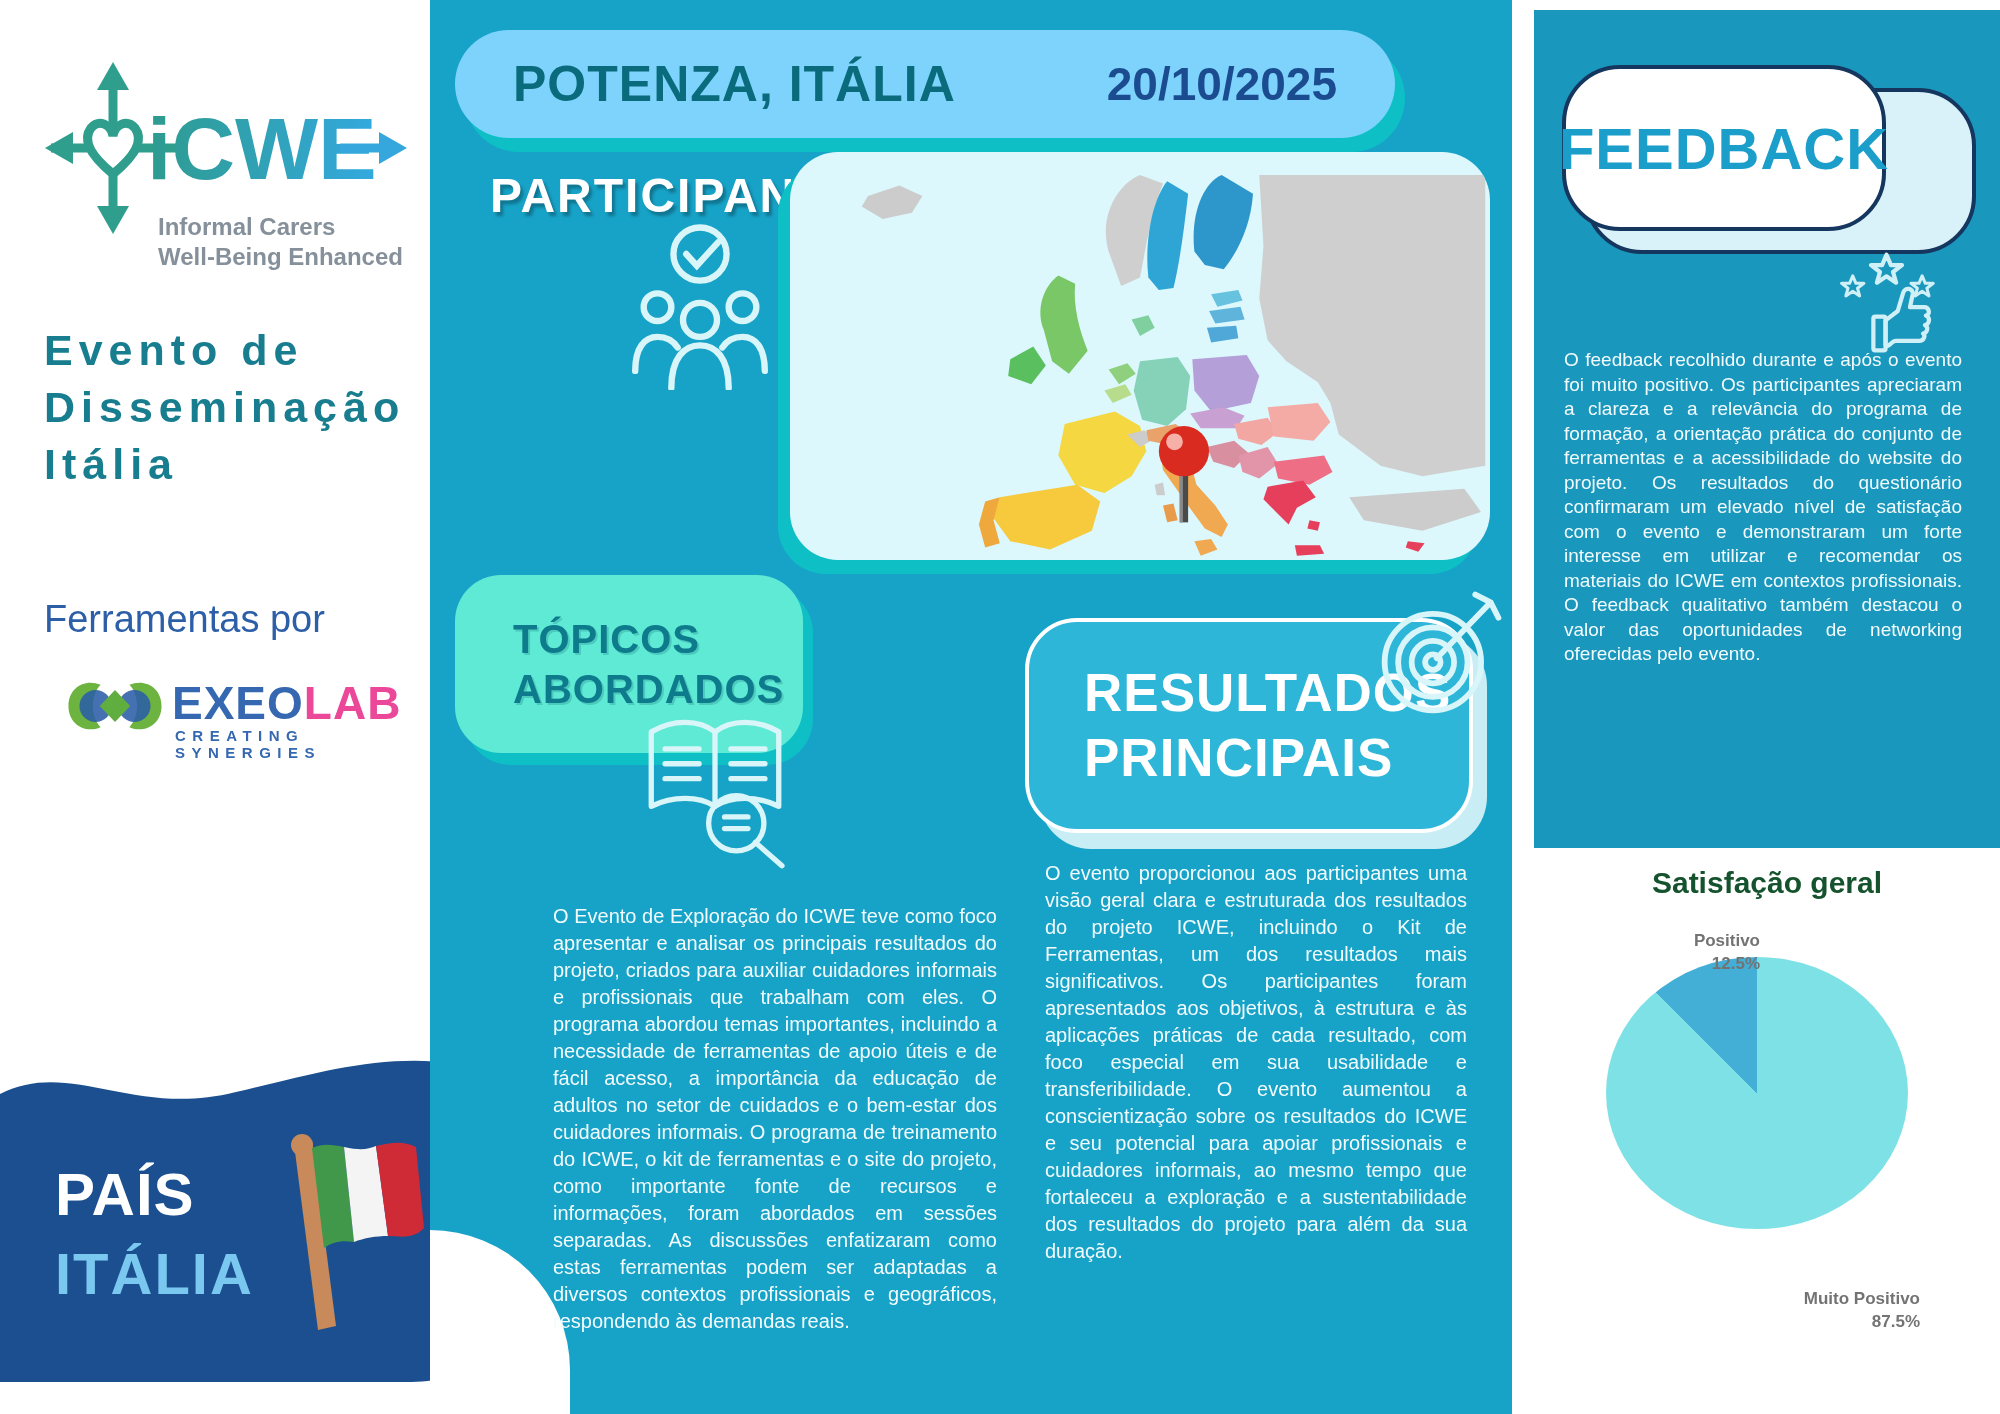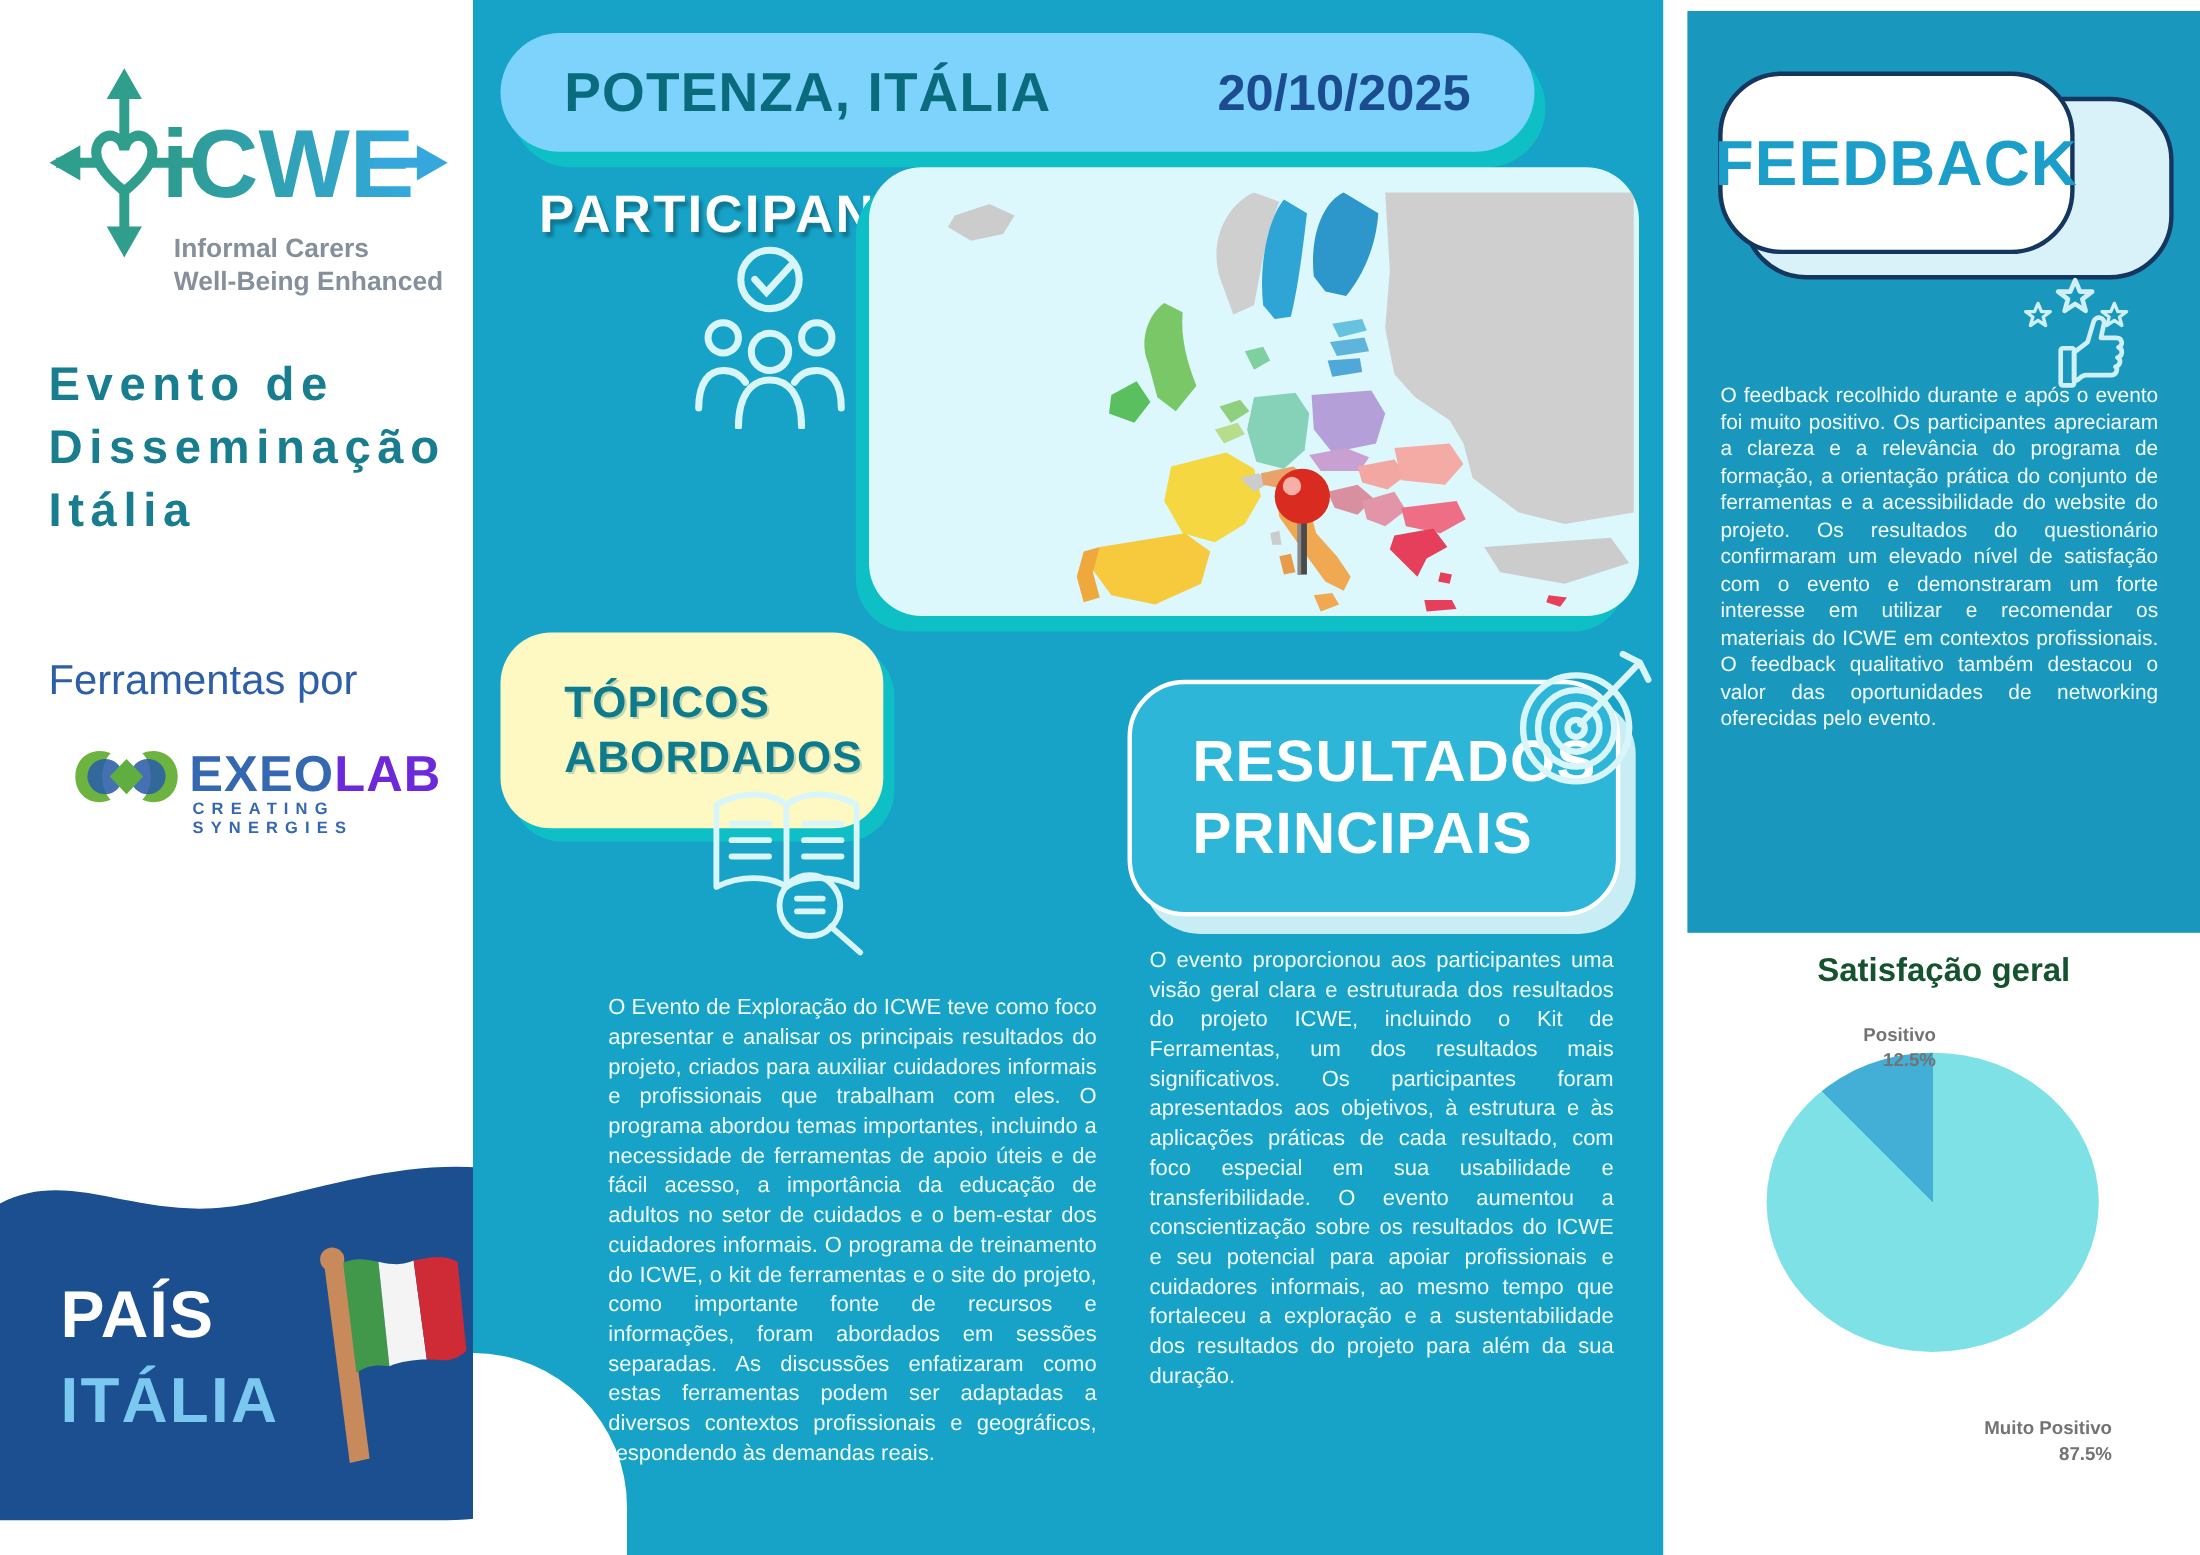--- a/index.html
+++ b/index.html
@@ -9,21 +9,21 @@
     font-family:"Liberation Sans","DejaVu Sans",sans-serif;
   }
   .abs{position:absolute;}
 
   
   .logo-sub{left:158px;top:212px;font-size:24px;line-height:1.25;color:#85909B;font-weight:600;}
   .event-title{left:44px;top:322px;width:400px;color:#187E8F;font-weight:700;
     font-size:43px;line-height:1.32;letter-spacing:6px;}
   .organized-by{left:44px;top:598px;font-size:38px;color:#2D5FA8;}
   .exeo-name{left:172px;top:676px;font-size:46px;font-weight:700;letter-spacing:1px;}
-  .exeo-name .p1{color:#3568B0;} .exeo-name .p2{color:#6d28d9;}
+  .exeo-name .p1{color:#3568B0;} .exeo-name .p2{color:#ec4899;}
   .exeo-tagline{left:175px;top:727px;font-size:15px;letter-spacing:6.5px;color:#3568B0;font-weight:600;}
 
   .country-label{left:55px;top:1160px;font-size:60px;font-weight:800;color:#ffffff;letter-spacing:1px;z-index:6;}
   .country-value{left:55px;top:1240px;font-size:58px;font-weight:700;color:#7AC8F0;letter-spacing:2px;z-index:6;}
 
   
   .col-center{left:430px;top:0;width:1082px;height:1414px;background:#17A3C7;}
   .corner-mask{left:0;top:1230px;width:140px;height:184px;background:#ffffff;border-radius:0 150px 0 0;}
   .header-pill{left:25px;top:30px;width:940px;height:108px;background:#7dd3fc;border-radius:54px;
     box-shadow:10px 14px 0 #0EC0C6;display:flex;align-items:center;justify-content:space-between;padding:0 58px;box-sizing:border-box;}
@@ -34,21 +34,21 @@
     text-shadow:3px 4px 3px rgba(8,61,80,.45);}
   .count-circle{left:25px;top:228px;width:210px;height:205px;border-radius:50%;
     background:radial-gradient(circle at 62% 58%, #E7F6D9 0%, #D5E6DC 45%, #BFD2EE 100%);
     display:flex;align-items:center;justify-content:center;}
   .count-circle span{font-size:96px;font-weight:800;color:#1A3F80;}
   .icon-people{left:200px;top:220px;}
 
   .map-panel{left:360px;top:152px;width:700px;height:408px;background:#DCF8FC;border-radius:48px;
     box-shadow:-12px 14px 0 #0EC0C6;overflow:hidden;}
 
-  .topics-pill{left:25px;top:575px;width:348px;height:178px;background:#fef9c3;border-radius:46px;
+  .topics-pill{left:25px;top:575px;width:348px;height:178px;background:#5eead4;border-radius:46px;
     box-shadow:10px 12px 0 #0EC0C6;display:flex;flex-direction:column;justify-content:center;padding-left:58px;box-sizing:border-box;}
   .topics-pill div{font-size:40px;font-weight:700;color:#0E7B8C;letter-spacing:1px;line-height:1.25;
     text-shadow:2px 2px 0 rgba(10,90,110,.22);}
   .icon-book{left:205px;top:700px;}
 
   .body-text{color:#F2FBFD;text-align:justify;}
   .topics-body{left:123px;top:903px;width:444px;font-size:20px;line-height:27px;}
   .results-body{left:615px;top:860px;width:422px;font-size:20px;line-height:27px;}
 
   .results-pill{left:595px;top:618px;width:448px;height:215px;background:#2EB6D8;border:4px solid #ffffff;

